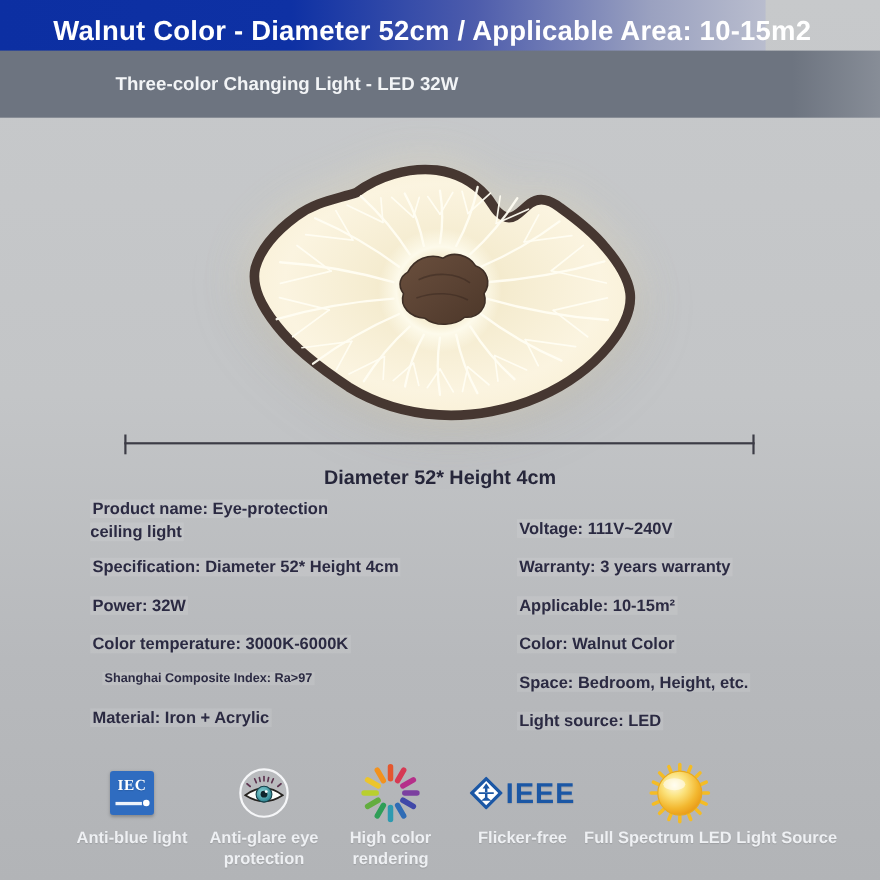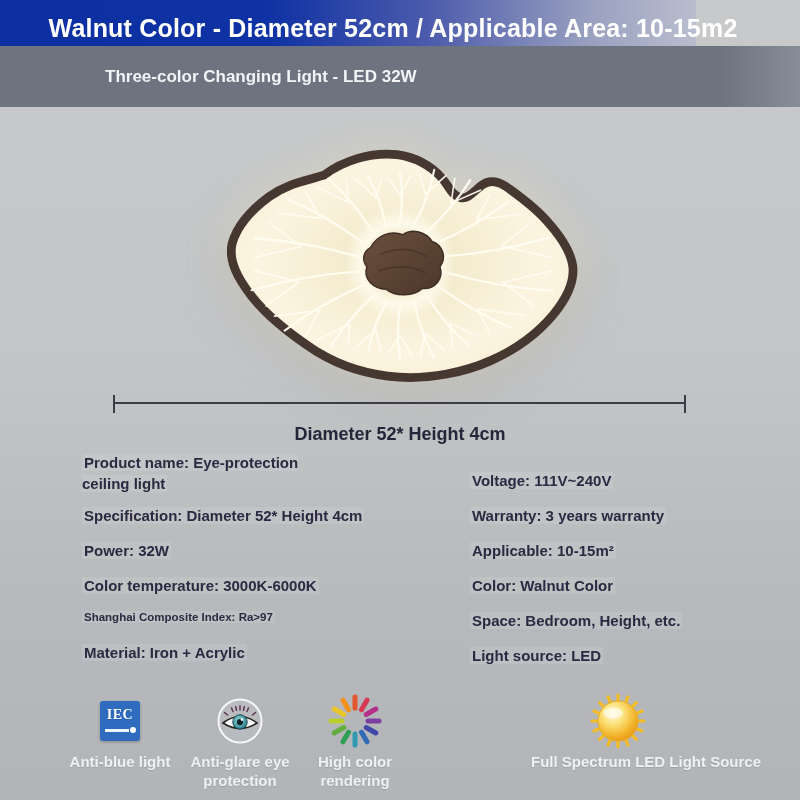--- a/index.html
+++ b/index.html
@@ -38,21 +38,21 @@
     color:#26263a;font-size:18px;font-weight:bold;
   }
   
   .spec-col{position:absolute;color:#2b2a42;font-weight:bold;font-size:15px;line-height:21px;}
   .spec-left{left:82px;top:452px;width:270px;}
   .spec-right{left:470px;top:470px;width:310px;}
   .spec-item{margin-bottom:14px;}
   .spec-item span{background:rgba(255,255,255,.10);padding:0 2px;}
   .spec-item.wrap{width:240px;margin-bottom:11px;}
   .spec-item.nowrap{white-space:nowrap;}
-  .spec-item.small{font-size:11.5px;line-height:15px;margin:3px 0 17px 0;}
+  .spec-item.small{font-size:11.5px;line-height:15px;margin:3px 0 17px 11px;}
   
   .feature{
     position:absolute;top:692px;transform:translateX(-50%);
     display:flex;flex-direction:column;align-items:center;
     color:#eef0f3;font-weight:bold;font-size:15px;line-height:19px;text-align:center;
     text-shadow:0 1px 1px rgba(0,0,0,.12);
   }
   .feature .icon-box{height:58px;display:flex;align-items:center;justify-content:center;}
   .feature .label{margin-top:2px;}
   .f1{left:120px;width:150px;} .f2{left:240px;width:160px;} .f3{left:355px;width:130px;}
@@ -323,20 +323,34 @@
           <line x1="20.500000000000004" y1="38.258330249197705" x2="15.000000000000005" y2="47.78460969082653" stroke="#2f9e57" stroke-width="5" stroke-linecap="round"></line>
           <line x1="15.7416697508023" y1="33.50000000000001" x2="6.2153903091734755" y2="39.00000000000001" stroke="#63ad3f" stroke-width="5" stroke-linecap="round"></line>
           <line x1="14" y1="27" x2="3" y2="27.000000000000004" stroke="#b9cf2e" stroke-width="5" stroke-linecap="round"></line>
           <line x1="15.741669750802298" y1="20.5" x2="6.215390309173472" y2="14.999999999999996" stroke="#ecc52c" stroke-width="5" stroke-linecap="round"></line>
           <line x1="20.499999999999993" y1="15.741669750802302" x2="14.99999999999999" y2="6.215390309173479" stroke="#f2921d" stroke-width="5" stroke-linecap="round"></line>
         </svg>
     </div>
     <div class="label">High color rendering</div>
   </div>
 
+  <div class="feature f4">
+    <div class="icon-box">
+      <div class="ieee">
+        <svg width="30" height="30" viewBox="0 0 24 24">
+          <rect x="4.6" y="4.6" width="14.8" height="14.8" transform="rotate(45 12 12)" fill="#ffffff" stroke="#1b57a5" stroke-width="2.4"></rect>
+          <path d="M12 4.8 L14.6 8.6 L12.9 8.6 L12.9 11.2 L11.1 11.2 L11.1 8.6 L9.4 8.6 Z" fill="#1b57a5"></path>
+          <path d="M11.1 12.6 L12.9 12.6 L12.9 15.2 L15.8 17.6 L8.2 17.6 L11.1 15.2 Z" fill="#1b57a5"></path>
+          <line x1="6.5" y1="12" x2="17.5" y2="12" stroke="#1b57a5" stroke-width="1.4"></line>
+        </svg>
+        <span class="ieee-text">IEEE</span>
+      </div>
+    </div>
+    <div class="label">Flicker-free</div>
+  </div>
 
   <div class="feature f5">
     <div class="icon-box">
       <svg id="sun" width="56" height="56" viewBox="0 0 56 56">
         <defs>
           <radialGradient id="sunG" cx="38%" cy="32%" r="75%">
             <stop offset="0%" stop-color="#fffbe0"></stop>
               <stop offset="35%" stop-color="#fbe27c"></stop>
             <stop offset="70%" stop-color="#f3b830"></stop>
               <stop offset="100%" stop-color="#e79412"></stop>

